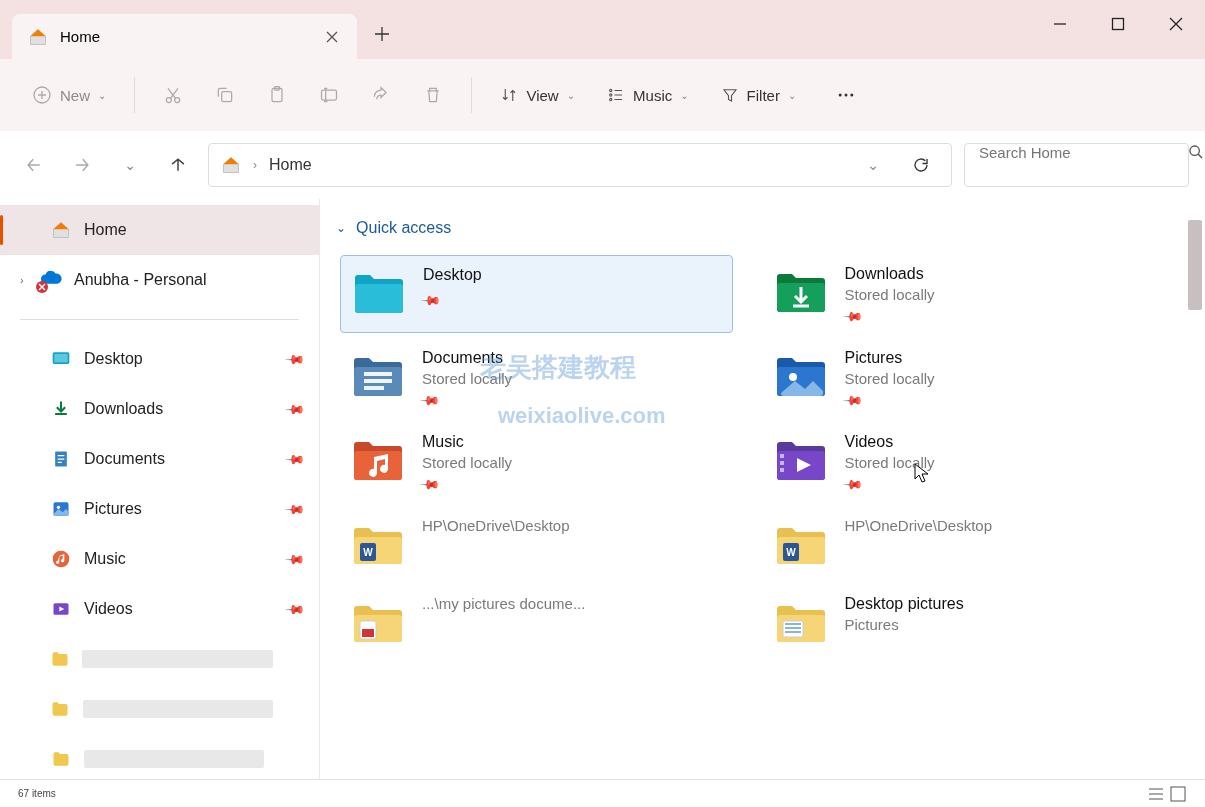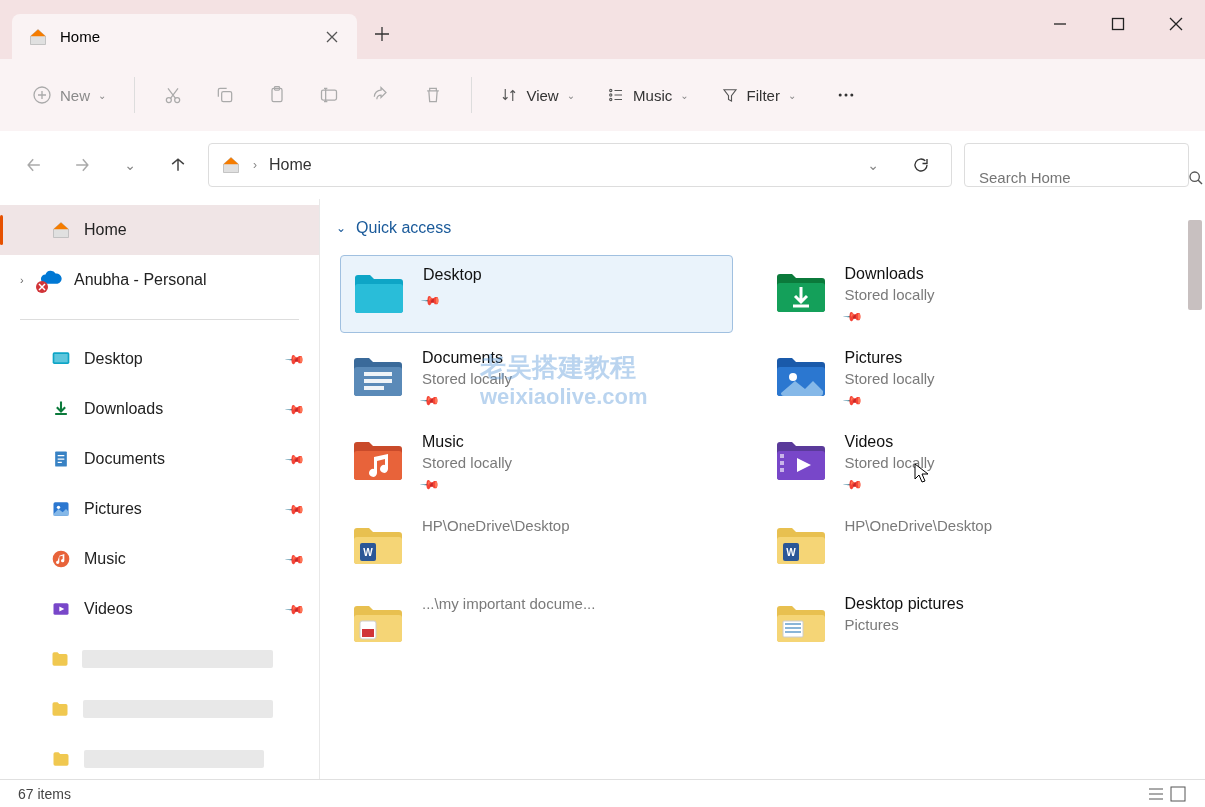--- a/index.html
+++ b/index.html
@@ -16,21 +16,21 @@
 .tbtn{height:44px;display:flex;align-items:center;padding:0 12px;border-radius:6px;cursor:pointer;color:#8a8a8a;font-size:15px;gap:8px;}
 .tbtn.enabled{color:#333;}
 .tsep{width:1px;height:36px;background:#ddd;margin:0 8px;}
 .chev{font-size:10px;color:#888;}
 .navbar{height:68px;display:flex;align-items:center;padding:0 16px;gap:12px;}
 .navbtn{width:36px;height:36px;display:flex;align-items:center;justify-content:center;cursor:pointer;color:#888;border-radius:4px;}
 .navbtn.active{color:#333;}
 .addrbar{flex:1;height:44px;border:1px solid #ddd;border-radius:4px;display:flex;align-items:center;padding:0 12px;gap:12px;}
 .addr-text{font-size:16px;color:#333;}
 .addr-chev{color:#888;font-size:12px;}
-.searchbox{width:225px;height:44px;border:1px solid #ddd;border-radius:4px;display:flex;align-items:flex-end;padding:0 14px;gap:10px;}
+.searchbox{width:225px;height:44px;border:1px solid #ddd;border-radius:4px;display:flex;align-items:flex-start;padding:0 14px;gap:10px;}
 .searchbox input{border:none;outline:none;flex:1;font-size:15px;color:#666;}
 .main{display:flex;height:calc(100% - 199px - 28px);}
 .sidebar{width:320px;border-right:1px solid #e8e8e8;padding-top:6px;overflow:hidden;}
 .sbitem{height:50px;display:flex;align-items:center;padding:0 16px 0 50px;cursor:pointer;font-size:16px;position:relative;}
 .sbitem.selected{background:#f0e5e6;}
 .sbitem.selected::before{content:'';position:absolute;left:0;top:10px;bottom:10px;width:3px;background:#e65100;border-radius:2px;}
 .sbitem .exp{position:absolute;left:20px;font-size:11px;color:#666;}
 .sb-icon{width:22px;height:22px;margin-right:12px;display:flex;align-items:center;justify-content:center;}
 .sb-pin{margin-left:auto;color:#999;font-size:13px;transform:rotate(45deg);}
 .sb-divider{height:1px;background:#ddd;margin:14px 20px;}
@@ -39,26 +39,26 @@
 .content{flex:1;padding:20px 10px 10px 10px;position:relative;overflow:hidden;}
 .section-head{display:flex;align-items:center;gap:10px;color:#1a5a9a;font-size:16px;margin-left:6px;cursor:pointer;}
 .grid{display:grid;grid-template-columns:repeat(2,1fr);gap:6px 30px;margin-top:18px;padding-left:10px;padding-right:40px;}
 .item{display:flex;align-items:flex-start;padding:8px 10px;border-radius:4px;cursor:pointer;gap:16px;}
 .item.sel{border:1px solid #a0c0e0;background:#eaf3fb;}
 .item-icon{width:56px;height:56px;flex-shrink:0;}
 .item-body{flex:1;padding-top:2px;}
 .item-name{font-size:16px;color:#111;margin-bottom:3px;}
 .item-sub{font-size:15px;color:#7a7a7a;}
 .item-pin{font-size:13px;color:#888;margin-top:6px;transform:rotate(45deg);display:inline-block;}
-.statusbar{position:absolute;bottom:0;left:0;right:0;height:28px;border-top:1px solid #e0e0e0;display:flex;align-items:center;padding:0 18px;font-size:14px;color:#444;background:#fff;}
+.statusbar{position:absolute;bottom:0;left:0;right:0;height:28px;border-top:1px solid #e0e0e0;display:flex;align-items:center;padding:0 18px;font-size:10px;color:#444;background:#fff;}
 .viewbtns{margin-left:auto;display:flex;gap:4px;}
 .scrollthumb{position:absolute;right:3px;top:220px;width:14px;height:90px;background:#c8c0c0;border-radius:2px;}
 .watermark{position:absolute;left:480px;top:350px;font-size:26px;font-weight:bold;opacity:0.4;pointer-events:none;}
 .wm1{color:#5596d8;}
-.wm2{color:#5596d8;top:384px;font-size:22px;}
+.wm2{color:#5596d8;top:403px;font-size:22px;margin-left:18px;}
 .cursor{position:absolute;left:913px;top:462px;pointer-events:none;}
 svg{display:block;}
 </style>
 </head>
 <body>
 
 <div class="titlebar">
   <div class="tab">
     <span class="tab-icon">
       <svg width="20" height="20" viewBox="0 0 24 24">
@@ -439,21 +439,21 @@
         <div class="item">
           <div class="item-icon">
             <svg width="56" height="56" viewBox="0 0 56 56">
               <path d="M4 16 a3 3 0 0 1 3-3 h12 l4 4 h26 a3 3 0 0 1 3 3 v26 a3 3 0 0 1-3 3 H7 a3 3 0 0 1-3-3 Z" fill="#e8c050"></path>
               <rect x="4" y="22" width="48" height="27" rx="3" fill="#f5d576"></rect>
               <rect x="10" y="28" width="16" height="18" rx="2" fill="#fff" stroke="#ccc"></rect>
               <rect x="12" y="36" width="12" height="8" fill="#d13438"></rect>
             </svg>
           </div>
           <div class="item-body">
-            <div class="item-sub">...\my important docume...</div>
+            <div class="item-sub">...\my pictures docume...</div>
           </div>
         </div>
         <div class="item">
           <div class="item-icon">
             <svg width="56" height="56" viewBox="0 0 56 56">
               <path d="M4 16 a3 3 0 0 1 3-3 h12 l4 4 h26 a3 3 0 0 1 3 3 v26 a3 3 0 0 1-3 3 H7 a3 3 0 0 1-3-3 Z" fill="#e8c050"></path>
               <rect x="4" y="22" width="48" height="27" rx="3" fill="#f5d576"></rect>
               <rect x="10" y="28" width="20" height="16" rx="1" fill="#fff" stroke="#ccc"></rect>
               <rect x="12" y="30" width="16" height="2" fill="#8ab5d8"></rect>
               <rect x="12" y="34" width="16" height="2" fill="#8ab5d8"></rect>

